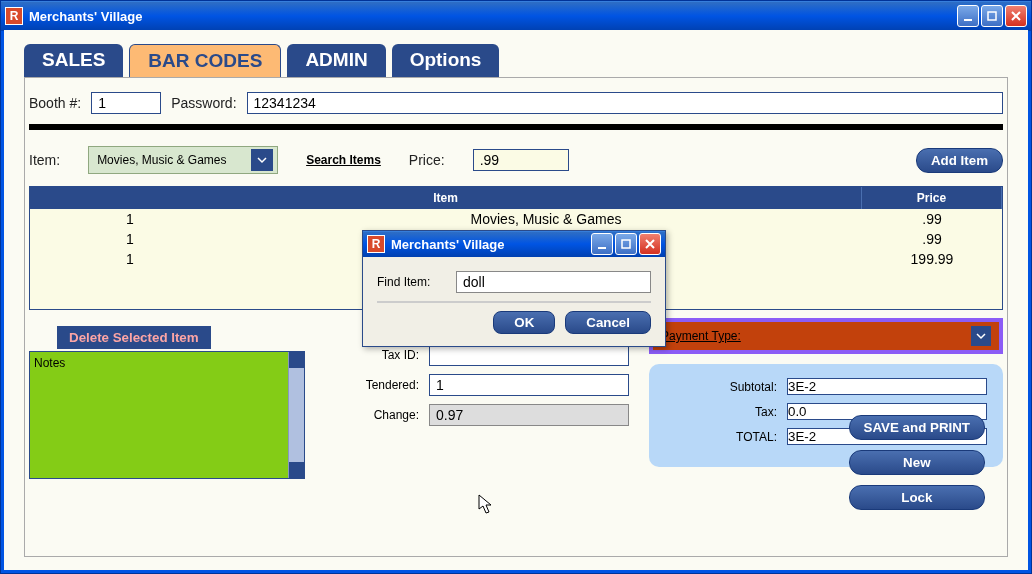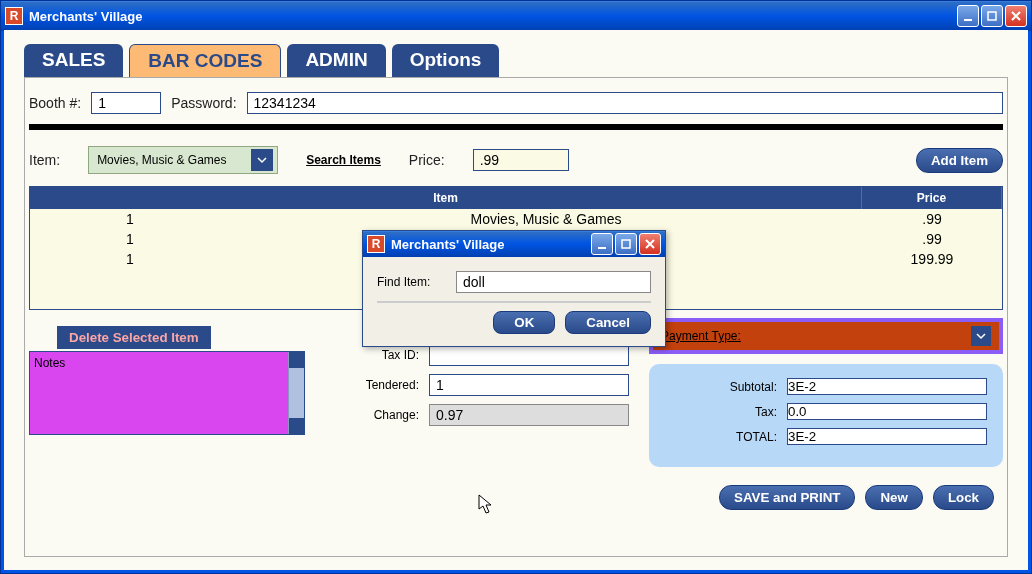--- a/index.html
+++ b/index.html
@@ -131,22 +131,22 @@
 .col-price { width: 140px; }
 
 .delete-btn {
   background: #2a4a8a; color: #fca5a5; font-weight: bold;
   padding: 4px 12px; border: none; cursor: pointer;
   margin-top: 8px;
   margin-left: 28px;
 }
 .notes-area {
   border: 1px solid #2a4a8a;
-  background: #d946ef;
-  width: 276px; height: 84px;
+  background: #84cc16;
+  width: 276px; height: 128px;
   position: relative;
   margin-top: 2px;
 }
 .notes-area .scrollbar {
   position: absolute; right: 0; top: 0; bottom: 0;
   width: 16px; background: #b0c0e0;
   border-left: 1px solid #8898c0;
 }
 .notes-area .scrollbar::before, .notes-area .scrollbar::after {
   content:''; position:absolute; left:0; right:0; height:16px;
@@ -179,23 +179,23 @@
 }
 .totals-box {
   background: #b8d8f8;
   border-radius: 10px;
   padding: 14px 16px;
 }
 .totals-box .field-row input { background: #fff; border: 1px solid #2a4a8a; width: 200px;}
 
 .footer-buttons {
   position: absolute;
-  right: 13px;
+  right: 22px;
   bottom: 46px;
-  display: flex; gap: 10px;
+  display: flex; gap: 10px; flex-direction: column;
 }
 
 .cursor {
   position: absolute;
   left: 478px; top: 494px;
   width: 16px; height: 22px;
   pointer-events: none;
   z-index: 100;
 }
 

